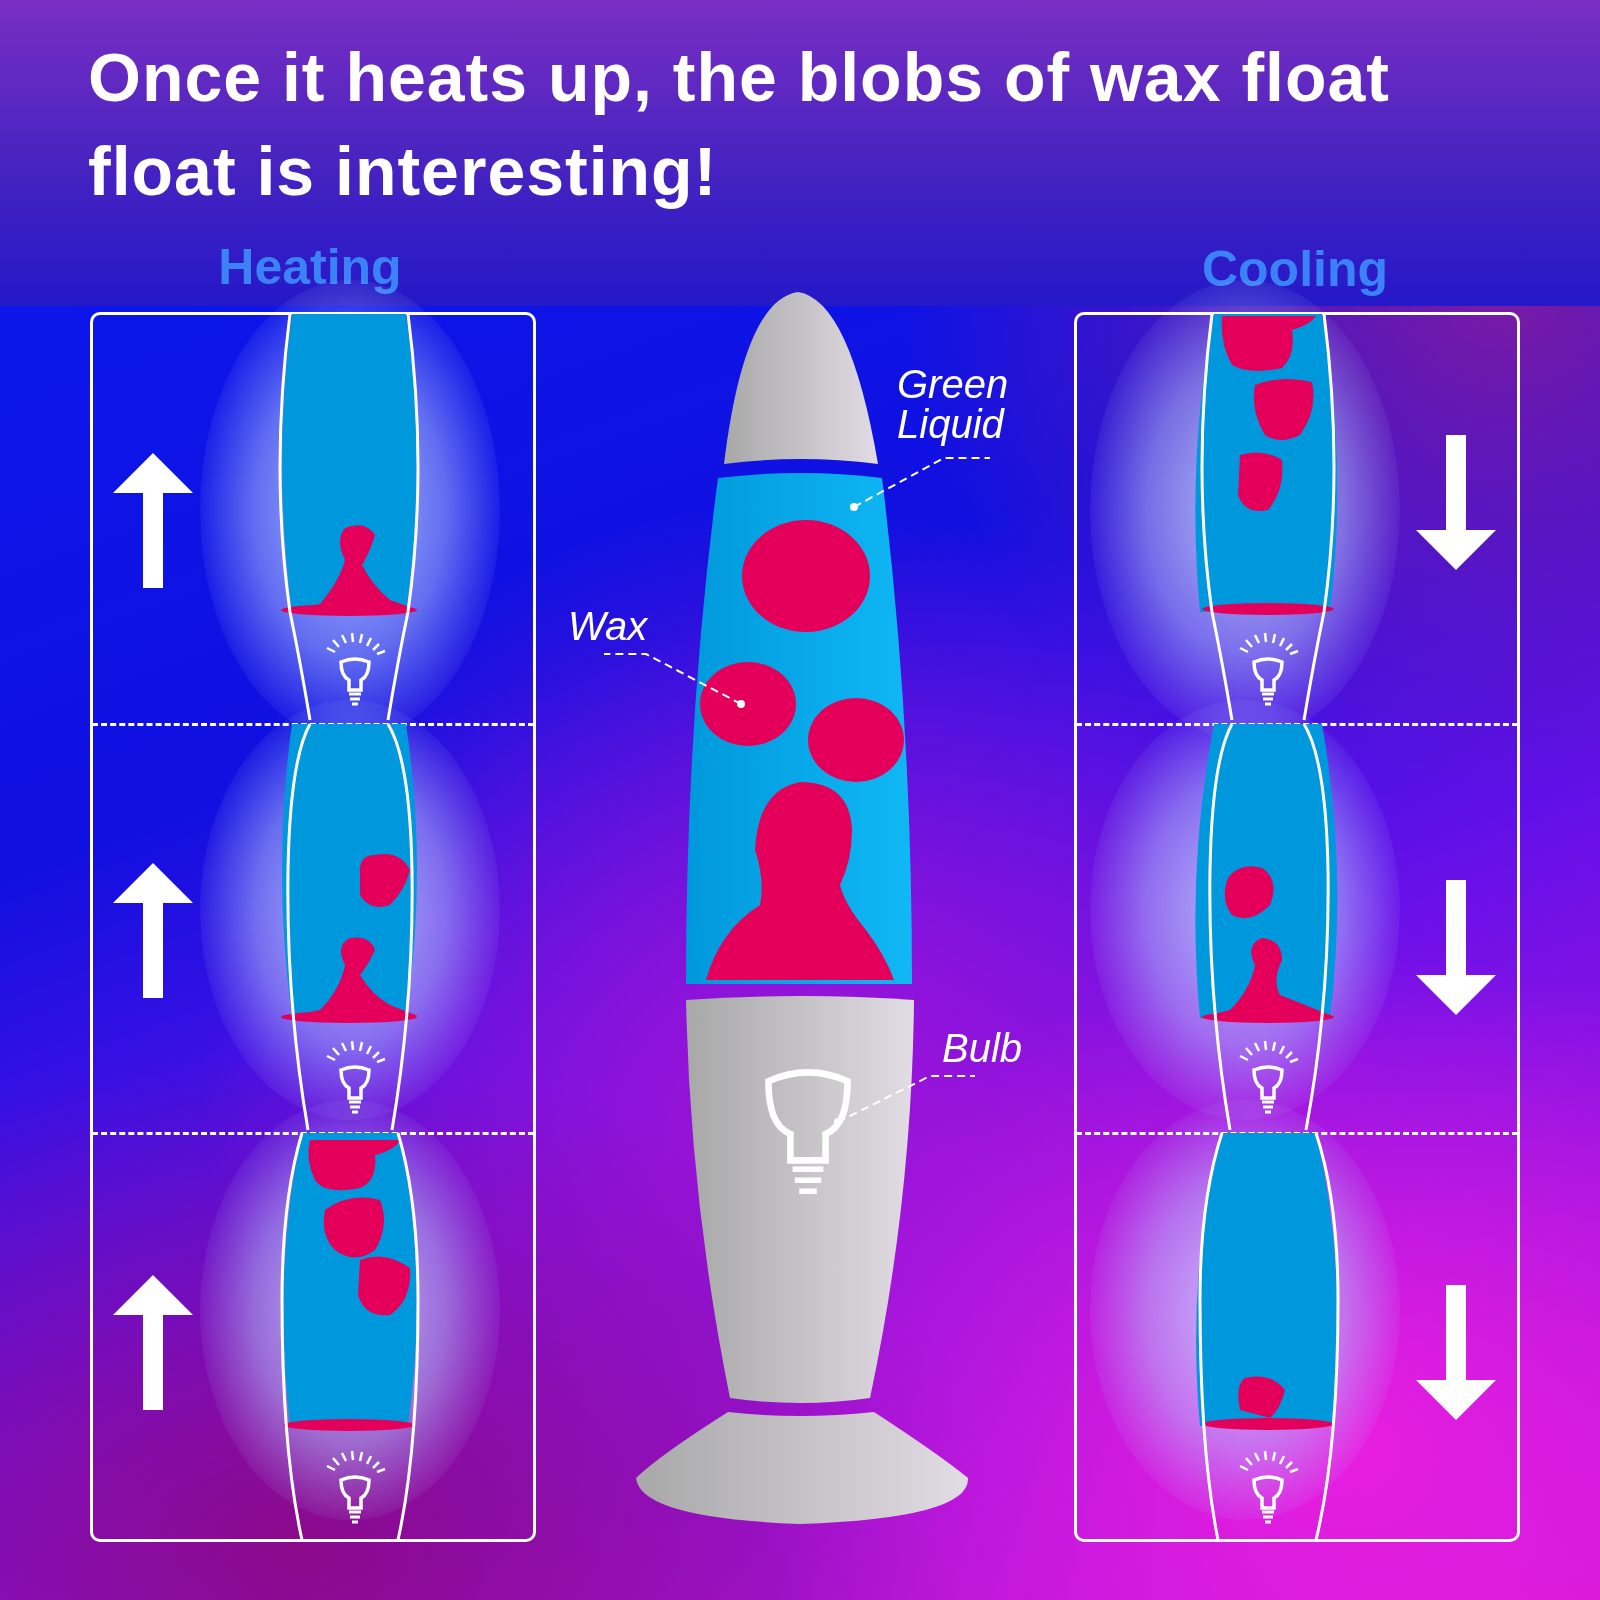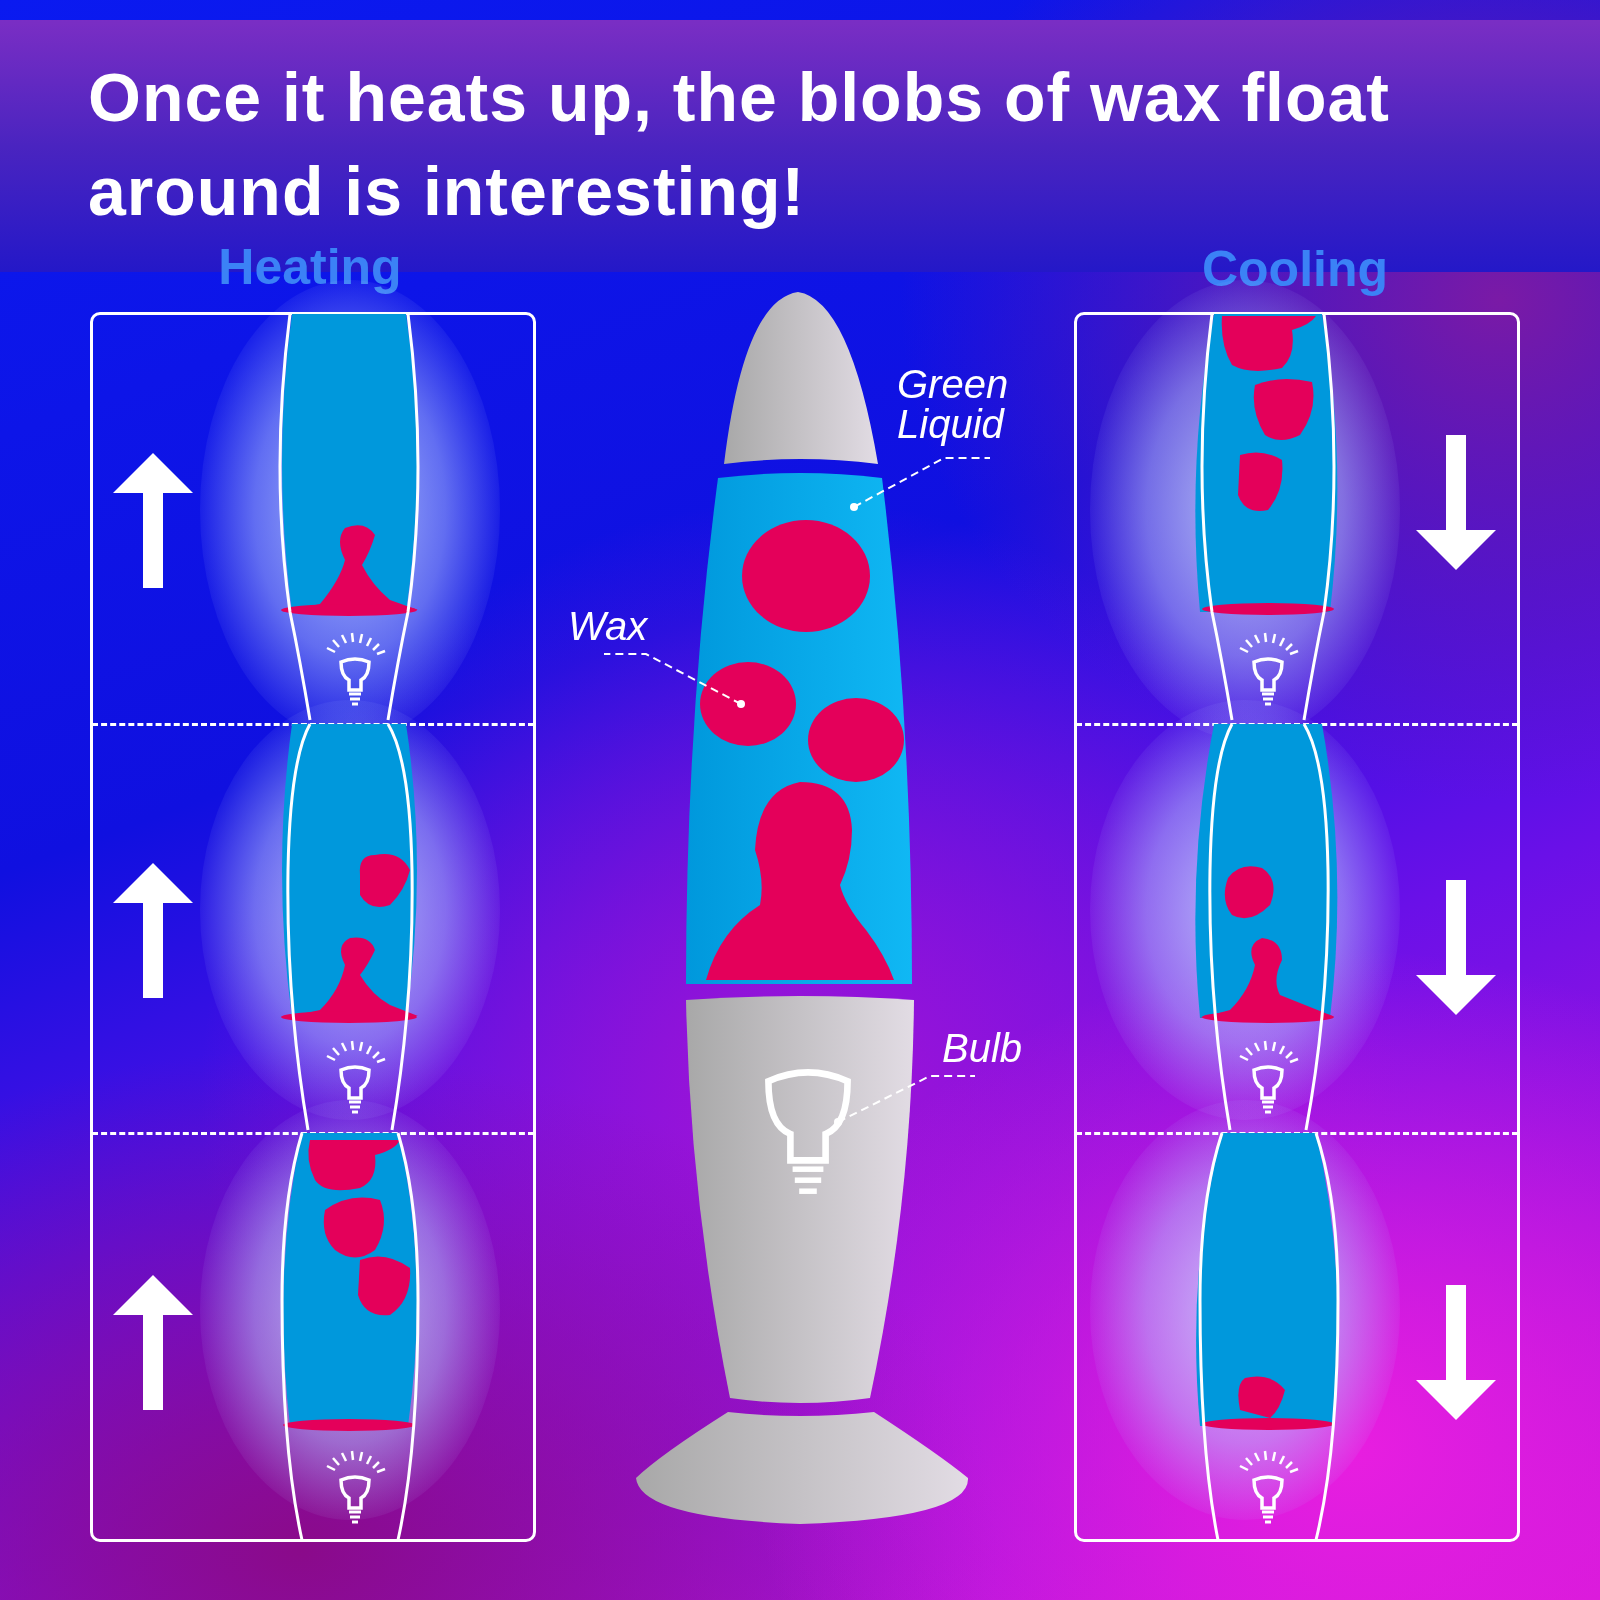--- a/index.html
+++ b/index.html
@@ -4,38 +4,38 @@
 <style>
   html,body{margin:0;padding:0;}
   body{width:1600px;height:1600px;overflow:hidden;position:relative;font-family:"Liberation Sans",sans-serif;}
   .bg{position:absolute;inset:0;
     background:
       radial-gradient(ellipse 600px 500px at 1350px 1450px, #e81ee0 0%, rgba(232,30,224,0) 100%),
       radial-gradient(ellipse 700px 500px at 300px 1550px, #8a0a8a 0%, rgba(138,10,138,0) 100%),
       radial-gradient(ellipse 600px 600px at 800px 1100px, #a014d6 0%, rgba(160,20,214,0) 100%),
       radial-gradient(ellipse 600px 500px at 1500px 300px, #7a1aa6 0%, rgba(122,26,166,0) 100%),
       linear-gradient(160deg,#0a1af0 0%,#1010e0 40%,#6a10e8 65%,#d018d8 100%);}
-  .header{position:absolute;left:0;top:0;width:1600px;height:252px;
-    background:linear-gradient(180deg,#7a2ec4 0%,#4a24c0 50%,#2418c8 100%);margin-top:20px;}
+  .header{position:absolute;left:0;top:0;width:1600px;height:306px;
+    background:linear-gradient(180deg,#7a2ec4 0%,#4a24c0 50%,#2418c8 100%);}
   .title{position:absolute;left:88px;top:30px;width:1480px;color:#fff;font-weight:bold;font-size:68px;line-height:94px;letter-spacing:1px;}
   .section-label{position:absolute;color:#3b82f6;font-weight:bold;font-size:50px;text-align:center;width:300px;}
   .panel{position:absolute;border:3px solid #fff;border-radius:10px;box-sizing:border-box;}
   .divider{position:absolute;height:0;border-top:3px dashed #fff;}
   .glow{position:absolute;border-radius:50%;background:radial-gradient(ellipse at center, rgba(200,220,255,0.85) 0%, rgba(180,200,255,0.5) 45%, rgba(180,200,255,0) 75%);}
   .callout{position:absolute;color:#fff;font-size:40px;line-height:40px;font-style:italic;}
   svg{position:absolute;overflow:visible;}
 </style>
 </head>
 <body>
 
 <div class="bg"></div>
 <div class="header">
   <div class="title">
     <div>Once it heats up,  the blobs of wax float</div>
-    <div>around is interesting!</div>
+    <div>float is interesting!</div>
   </div>
 </div>
 
 <div class="section-label" style="left:160px;top:238px;">Heating</div>
 <div class="section-label" style="left:1145px;top:240px;">Cooling</div>
 
 <div class="glow" style="left:200px;top:280px;width:300px;height:460px;"></div>
 <div class="glow" style="left:200px;top:700px;width:300px;height:420px;"></div>
 <div class="glow" style="left:200px;top:1100px;width:300px;height:420px;"></div>
 <div class="glow" style="left:1090px;top:280px;width:310px;height:460px;"></div>

